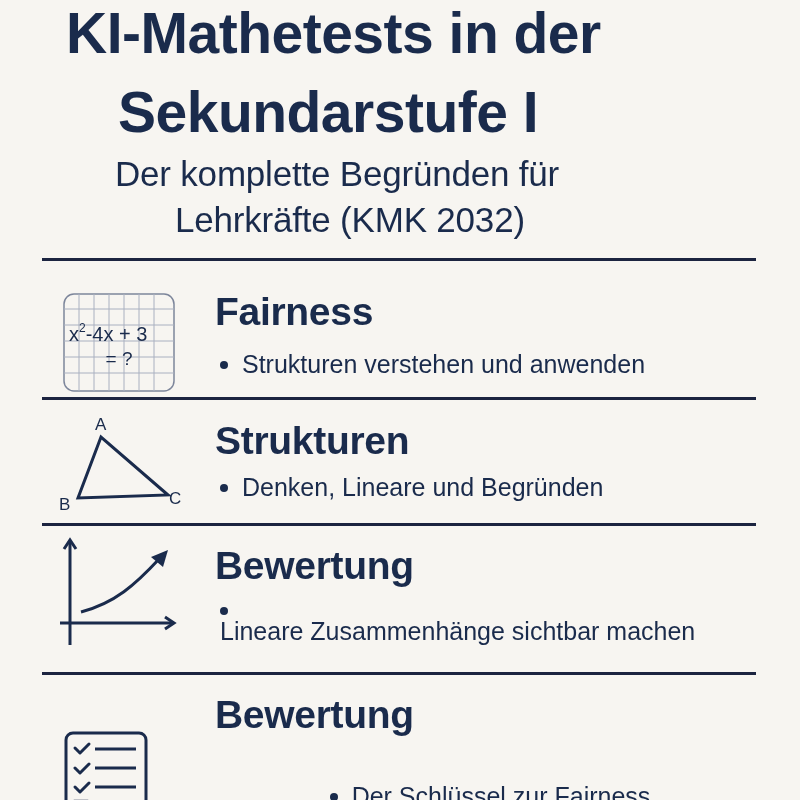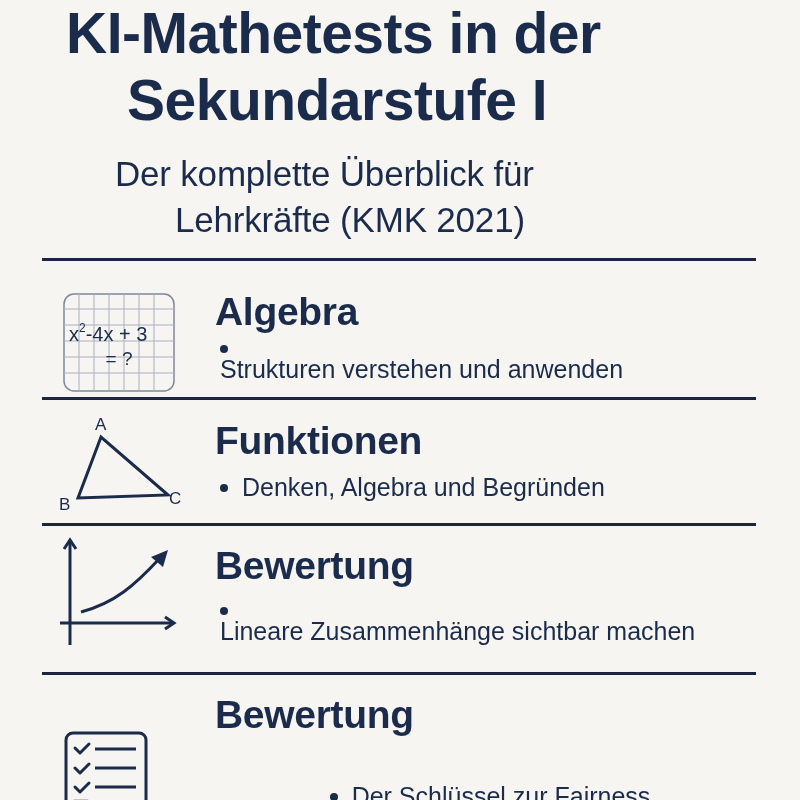--- a/index.html
+++ b/index.html
@@ -10,21 +10,21 @@
     font-family: "Liberation Sans", "DejaVu Sans", sans-serif;
     position: relative;
   }
   .title {
     position: absolute; left: 0; width: 800px;
     font-weight: bold; font-size: 57px; line-height: 1;
     letter-spacing: -0.5px;
     color: #1a2b4c;
   }
   .title.l1 { top: 5px; left: 66px; width: auto; }
-  .title.l2 { top: 72px; left: 118px; width: auto; margin-left: 9px; }
+  .title.l2 { top: 84px; left: 118px; width: auto; }
   .subtitle {
     position: absolute; font-size: 35px; line-height: 1; color: #1a2b4c;
     font-weight: normal; letter-spacing: -0.2px;
   }
   .subtitle.s1 { top: 156px; left: 115px; }
   .subtitle.s2 { top: 202px; left: 175px; }
   .divider {
     position: absolute; left: 42px; width: 714px; height: 3px;
     background: #1c2440;
   }
@@ -44,22 +44,22 @@
     width: 8px; height: 8px; border-radius: 50%; background: #1a2b4c;
     margin-top: 13px; margin-right: 14px; flex: 0 0 8px;
   }
   svg text { font-family: "Liberation Sans", "DejaVu Sans", sans-serif; }
 </style>
 </head>
 <body>
 
 <div class="title l1">KI-Mathetests in der</div>
 <div class="title l2">Sekundarstufe I</div>
-<div class="subtitle s1">Der komplette Überblick für</div>
-<div class="subtitle s2">Lehrkräfte (KMK 2021)</div>
+<div class="subtitle s1">Der komplette Begründen für</div>
+<div class="subtitle s2">Lehrkräfte (KMK 2032)</div>
 
 <div class="divider" style="top:258px;"></div>
 
 <div class="section">
   <div class="sec-icon" style="left:63px; top:293px;">
     <svg width="112" height="100" viewBox="0 0 112 100">
       <rect x="1" y="1" width="110" height="97" rx="10" ry="10" fill="#f7f5f1" stroke="#7d869b" stroke-width="1.5"></rect>
       <g stroke="#a9b0c0" stroke-width="1">
         <line x1="16" y1="1" x2="16" y2="98"></line>
         <line x1="31" y1="1" x2="31" y2="98"></line>
@@ -72,42 +72,42 @@
         <line x1="1" y1="48" x2="111" y2="48"></line>
         <line x1="1" y1="64" x2="111" y2="64"></line>
         <line x1="1" y1="80" x2="111" y2="80"></line>
       </g>
       <text x="6" y="48" font-size="20" fill="#1a2b4c">
         <tspan>x</tspan><tspan dy="-9" font-size="12">2</tspan><tspan dy="9">-4x + 3</tspan>
       </text>
       <text x="56" y="72" font-size="19" fill="#1a2b4c" text-anchor="middle">= ?</text>
     </svg>
   </div>
-  <div class="sec-heading" style="top:292px;">Algebra</div>
-  <div class="sec-bullet" style="top:332px;flex-direction:column;">
+  <div class="sec-heading" style="top:292px;">Fairness</div>
+  <div class="sec-bullet" style="top:348px;">
     <span class="bullet-dot"></span>
     <span>Strukturen verstehen und anwenden</span>
   </div>
 </div>
 
 <div class="divider" style="top:397px;"></div>
 
 <div class="section">
   <div class="sec-icon" style="left:55px; top:410px;">
     <svg width="140" height="105" viewBox="0 0 140 105">
       <polygon points="46,27 23,88 113,85" fill="none" stroke="#1a2b4c" stroke-width="3" stroke-linejoin="miter"></polygon>
       <text x="40" y="20" font-size="17" fill="#1a2b4c">A</text>
       <text x="4" y="100" font-size="17" fill="#1a2b4c">B</text>
       <text x="114" y="94" font-size="17" fill="#1a2b4c">C</text>
     </svg>
   </div>
-  <div class="sec-heading" style="top:421px;">Funktionen</div>
+  <div class="sec-heading" style="top:421px;">Strukturen</div>
   <div class="sec-bullet" style="top:471px;">
     <span class="bullet-dot"></span>
-    <span>Denken, Algebra und Begründen</span>
+    <span>Denken, Lineare und Begründen</span>
   </div>
 </div>
 
 <div class="divider" style="top:523px;"></div>
 
 <div class="section">
   <div class="sec-icon" style="left:55px; top:535px;">
     <svg width="130" height="115" viewBox="0 0 130 115">
       <line x1="15" y1="110" x2="15" y2="6" stroke="#1a2b4c" stroke-width="3"></line>
       <polyline points="9,14 15,5 21,14" fill="none" stroke="#1a2b4c" stroke-width="3" stroke-linejoin="miter"></polyline>

